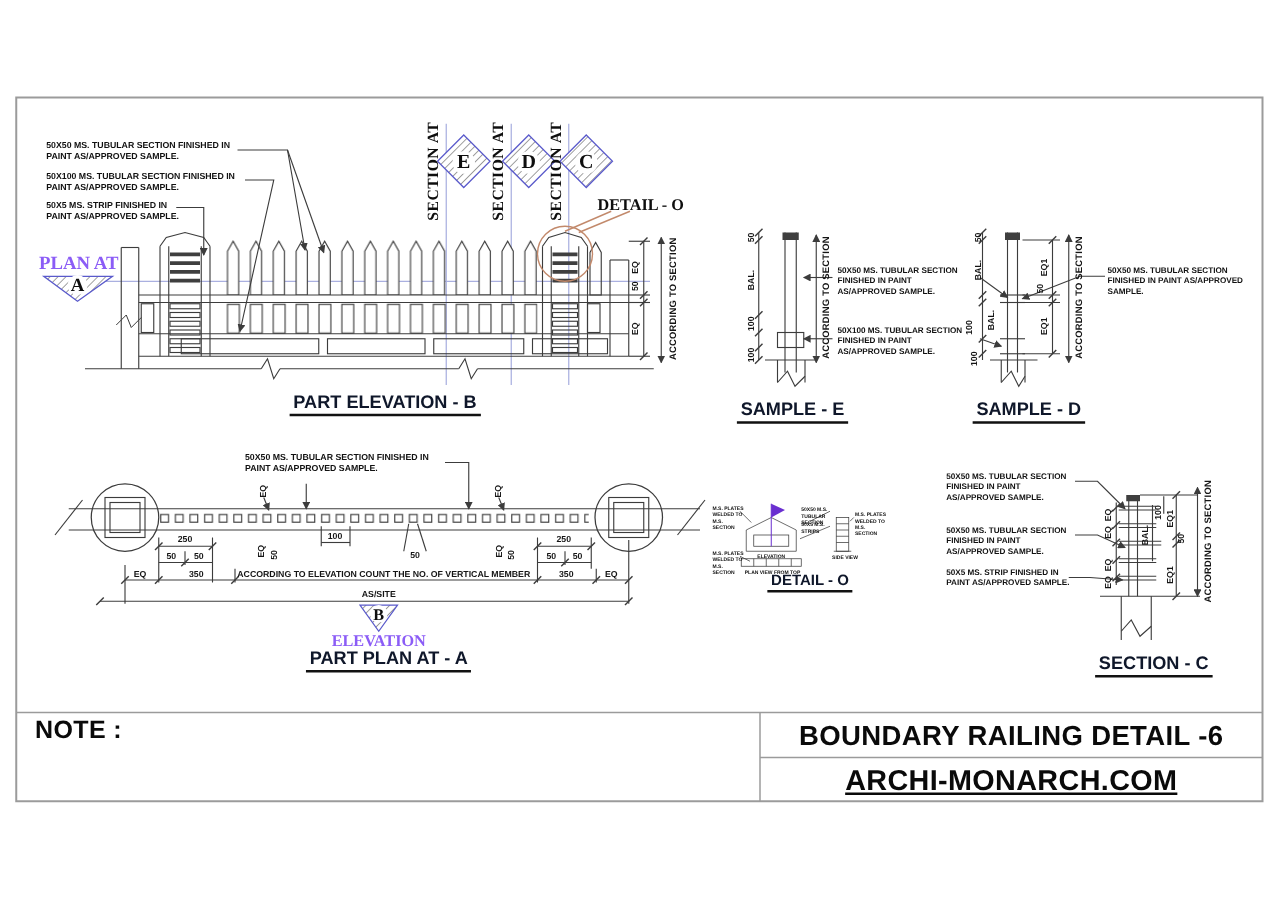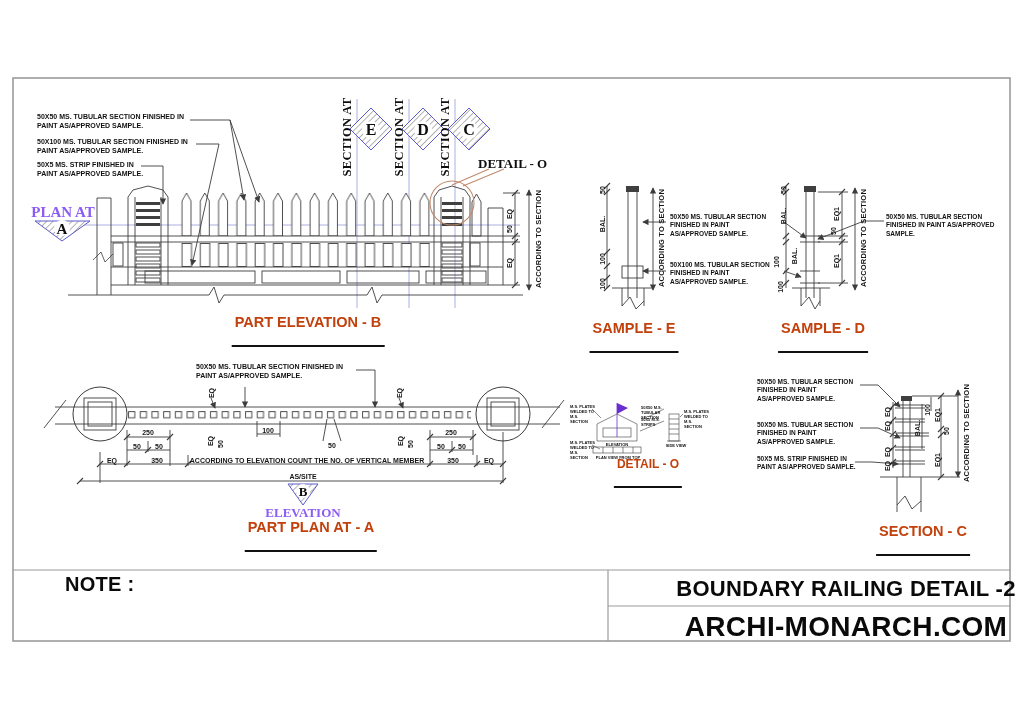--- a/index.html
+++ b/index.html
@@ -15,26 +15,26 @@
   .acc{position:absolute;transform:translate(-50%,-50%) rotate(-90deg);
        font:bold 7.5px "Liberation Sans",sans-serif;letter-spacing:.2px;white-space:nowrap;color:#151515;}
   .mlabel{position:absolute;transform:translate(-50%,-50%);
           font:bold 15px "Liberation Serif",serif;white-space:nowrap;color:#8b5cf6;}
   .mletter{position:absolute;transform:translate(-50%,-50%);
            font:bold 16px "Liberation Serif",serif;color:#0e0e0e;}
   .vserif{position:absolute;transform:translate(-50%,-50%) rotate(-90deg);
           font:bold 12.5px "Liberation Serif",serif;letter-spacing:.4px;white-space:nowrap;color:#0e0e0e;}
   .dlabel{position:absolute;font:bold 13px "Liberation Serif",serif;white-space:nowrap;color:#0e0e0e;}
   .sectitle{position:absolute;transform:translateX(-50%);font:bold 14.5px "Liberation Sans",sans-serif;
-            color:#c2410c;border-bottom:2.5px solid #111;padding:0 3px 15px;white-space:nowrap;}
+            color:#0f172a;border-bottom:2.5px solid #111;padding:0 3px 1px;white-space:nowrap;}
   .smtitle{font-size:12px;border-bottom-width:2px;}
   .tiny{position:absolute;font:bold 4px/1.25 "Liberation Sans",sans-serif;color:#111;}
   .tinyc{position:absolute;transform:translate(-50%,0);font:bold 4px "Liberation Sans",sans-serif;
          white-space:nowrap;color:#111;}
-  .f-big{position:absolute;font-weight:bold;color:#0a0a0a;white-space:nowrap;letter-spacing:.3px;margin-left:37px;}
+  .f-big{position:absolute;font-weight:bold;color:#0a0a0a;white-space:nowrap;letter-spacing:.3px;}
   .fcenter{transform:translateX(-50%);}
 </style>
 </head>
 <body>
 
 <div id="stage">
 
 <svg id="linework" width="1024" height="724" viewBox="0 0 1024 724">
   <defs>
     <pattern id="hatch" width="4.5" height="4.5" patternUnits="userSpaceOnUse" patternTransform="rotate(45)">
@@ -433,16 +433,16 @@
   <span class="dimv" style="left:887px;top:466px;">EQ</span>
   <span class="dimv" style="left:917px;top:428px;">BAL.</span>
   <span class="dimv" style="left:927px;top:410px;">100</span>
   <span class="dimv" style="left:937px;top:415px;">EQ1</span>
   <span class="dimv" style="left:946px;top:431px;">50</span>
   <span class="dimv" style="left:937px;top:460px;">EQ1</span>
   <span class="acc" style="left:966px;top:433px;">ACCORDING TO SECTION</span>
   <div class="sectitle" style="left:923px;top:523px;">SECTION - C</div>
 
   <div class="f-big" style="left:28px;top:573px;font-size:20px;">NOTE :</div>
-  <div class="f-big fcenter" style="left:809px;top:576px;font-size:22px;">BOUNDARY RAILING DETAIL -2</div>
-  <div class="f-big fcenter" style="left:809px;top:611px;font-size:28px;">ARCHI-MONARCH.COM</div>
+  <div class="f-big fcenter" style="left:809px;top:576px;font-size:22px;">BOUNDARY RAILING DETAIL -6</div>
+  <div class="f-big fcenter" style="left:809px;top:611px;font-size:23px;text-decoration:underline;">ARCHI-MONARCH.COM</div>
 
 </div>
 
 </body></html>

